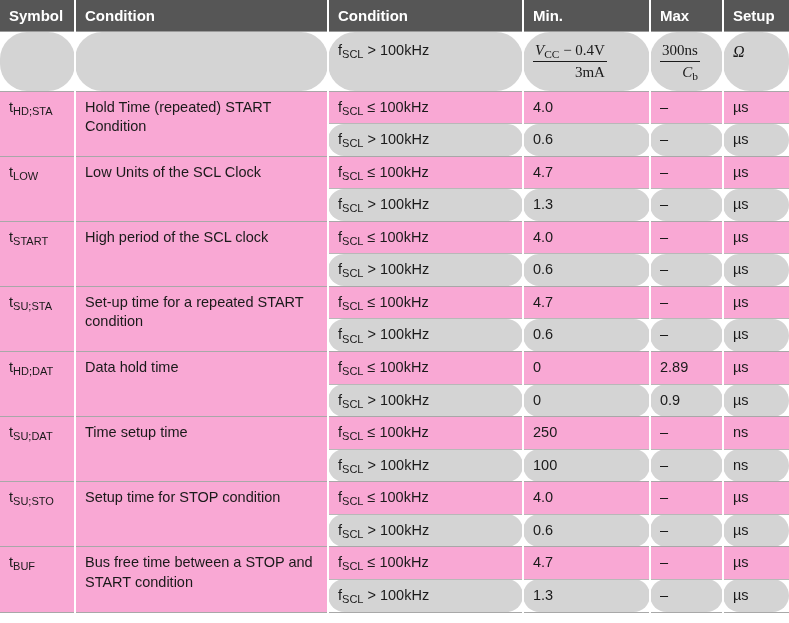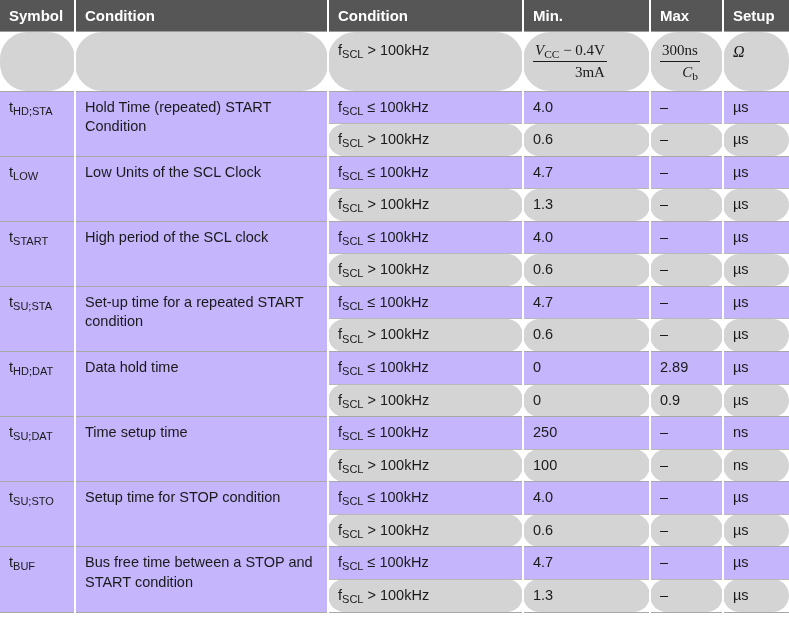--- a/index.html
+++ b/index.html
@@ -44,21 +44,21 @@
   .spec-table td {
     border-right: 2px solid #ffffff;
     border-bottom: 1px solid #b8b8b8;
     padding: 6px 8px 6px 9px;
     vertical-align: top;
     line-height: 1.35;
   }
   .spec-table td:last-child { border-right: none; }
 
   
-  tr.tint-light td { background: #c4b5fd; }
+  tr.tint-light td { background: #f9a8d4; }
   tr.tint-dark  td { background: #d4d4d4; border-radius: 27px; }
 
   
   td.span-cell {
     border-bottom: 1px solid #a8a8a8;
   }
   tr.grp-end td { border-bottom: 1px solid #a8a8a8; }
 
   td.sym  { white-space: nowrap; }
   td.cond { white-space: nowrap; }

